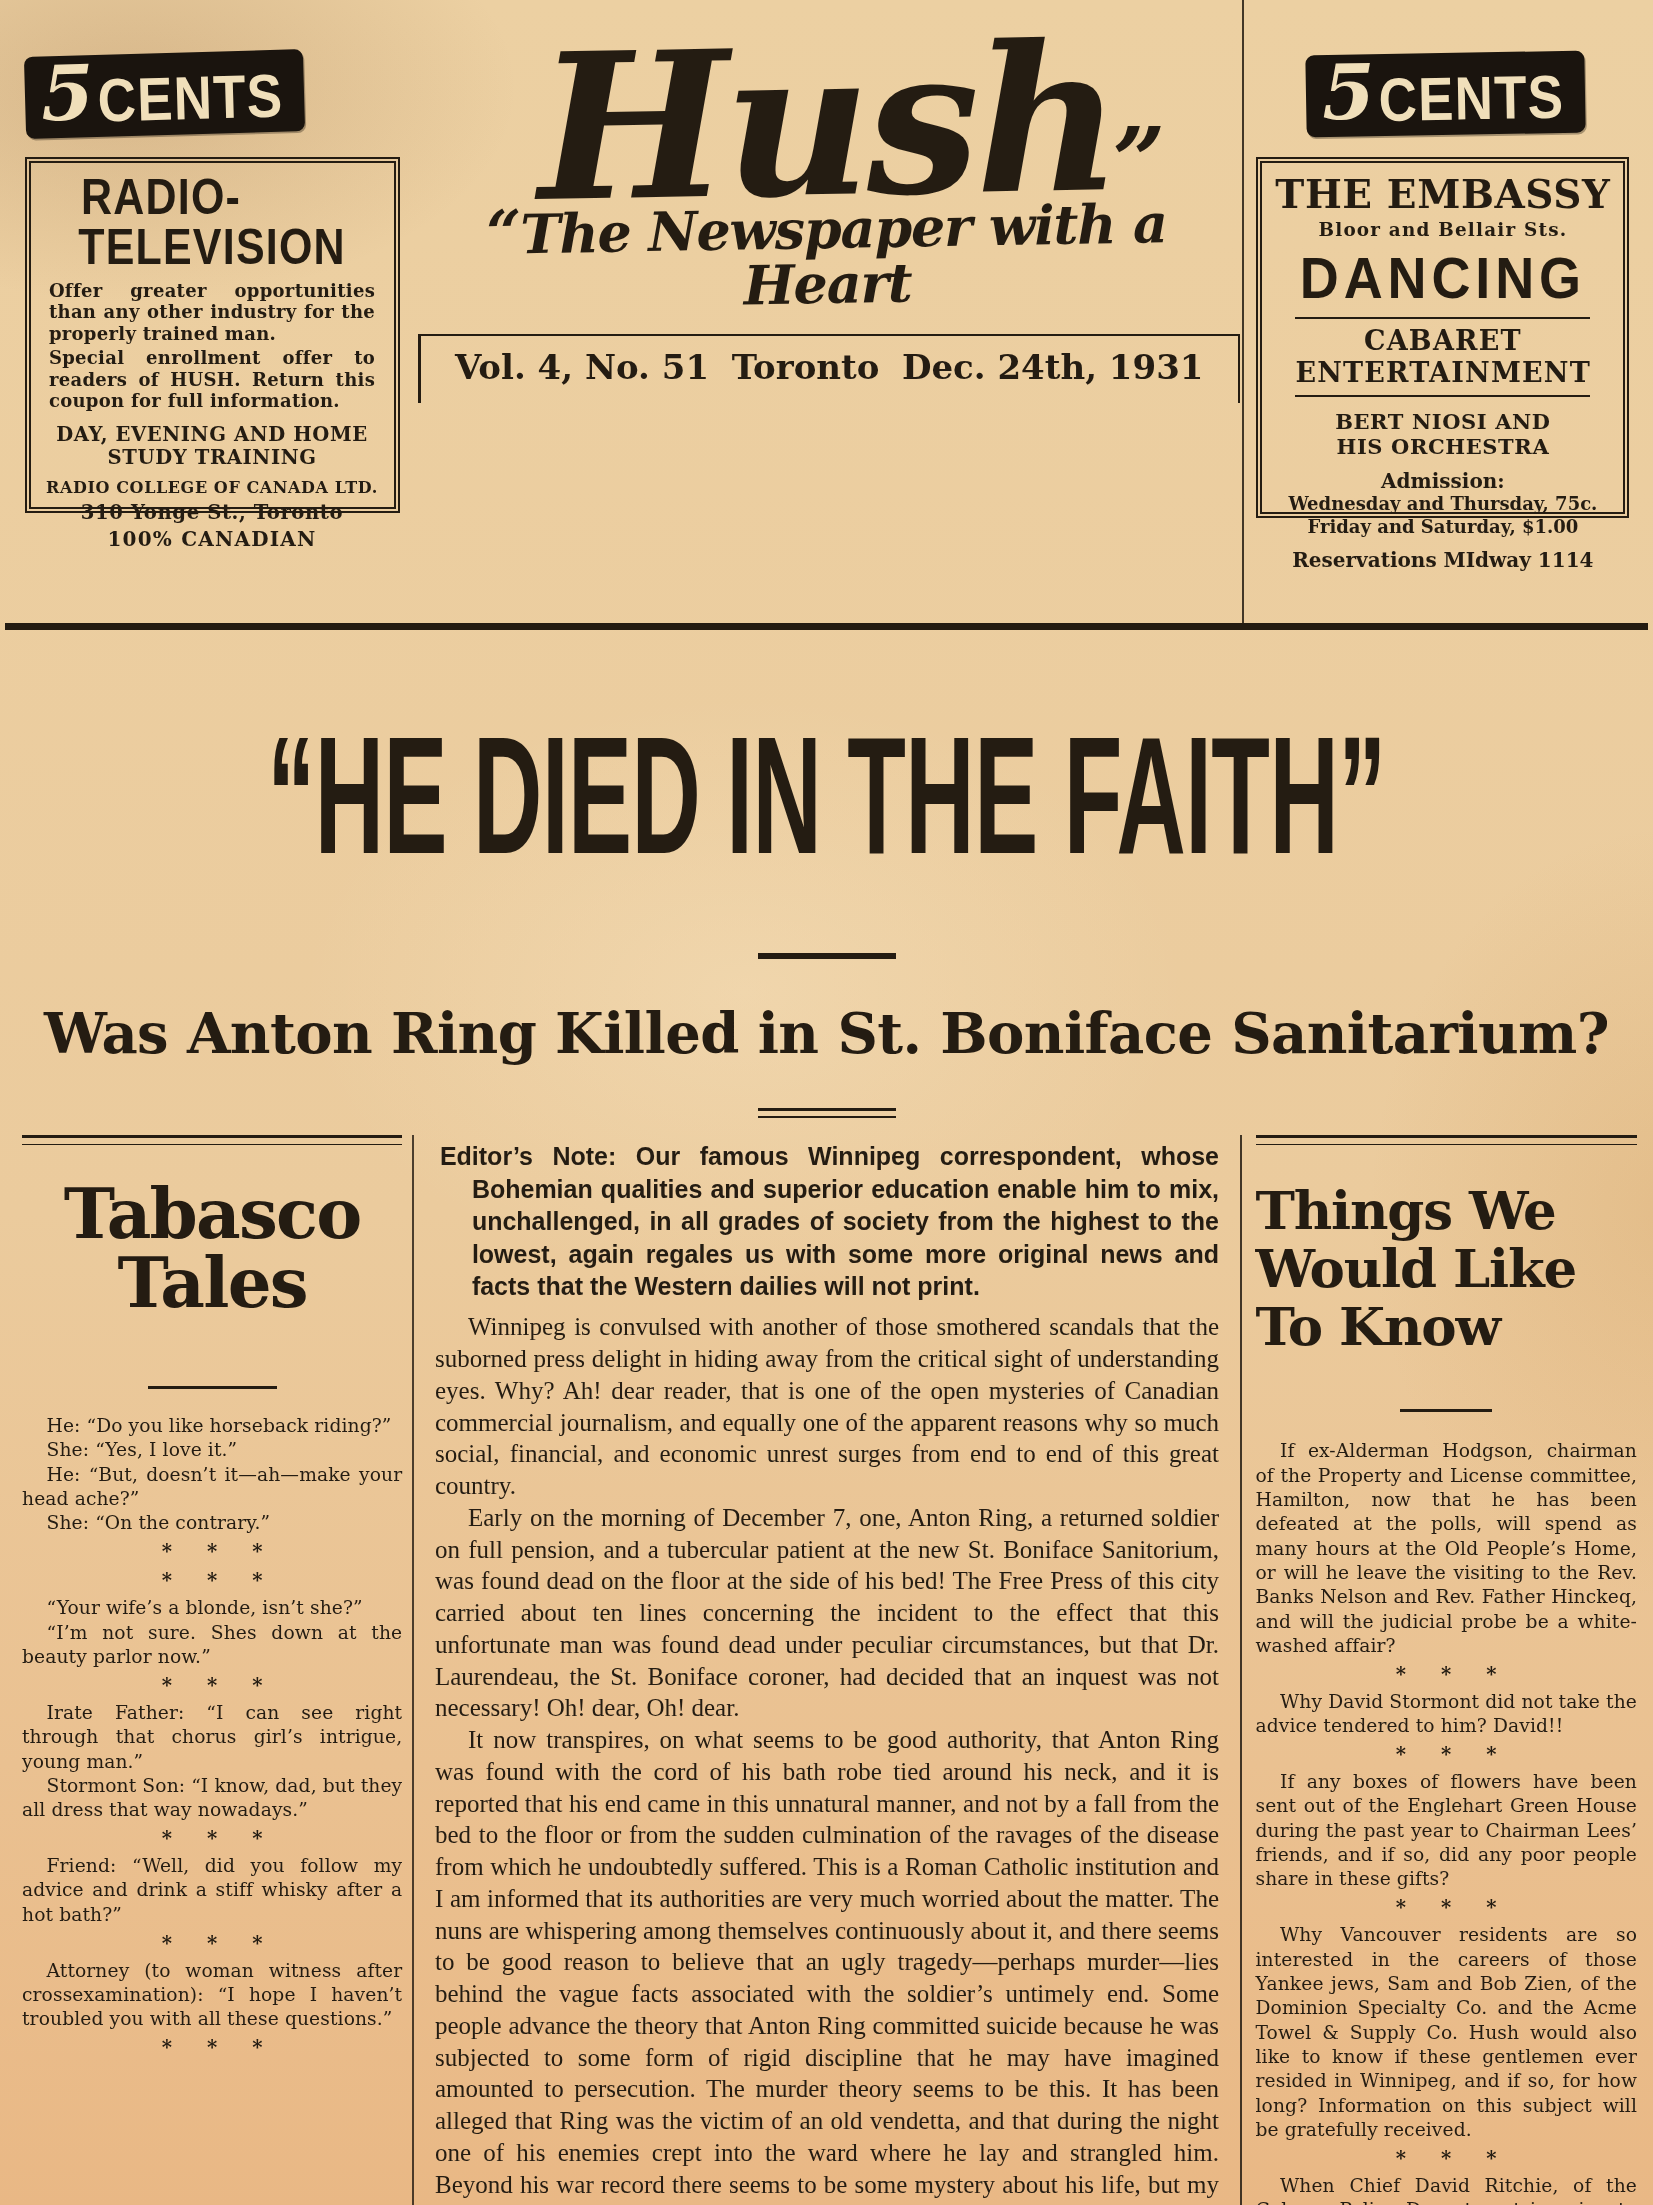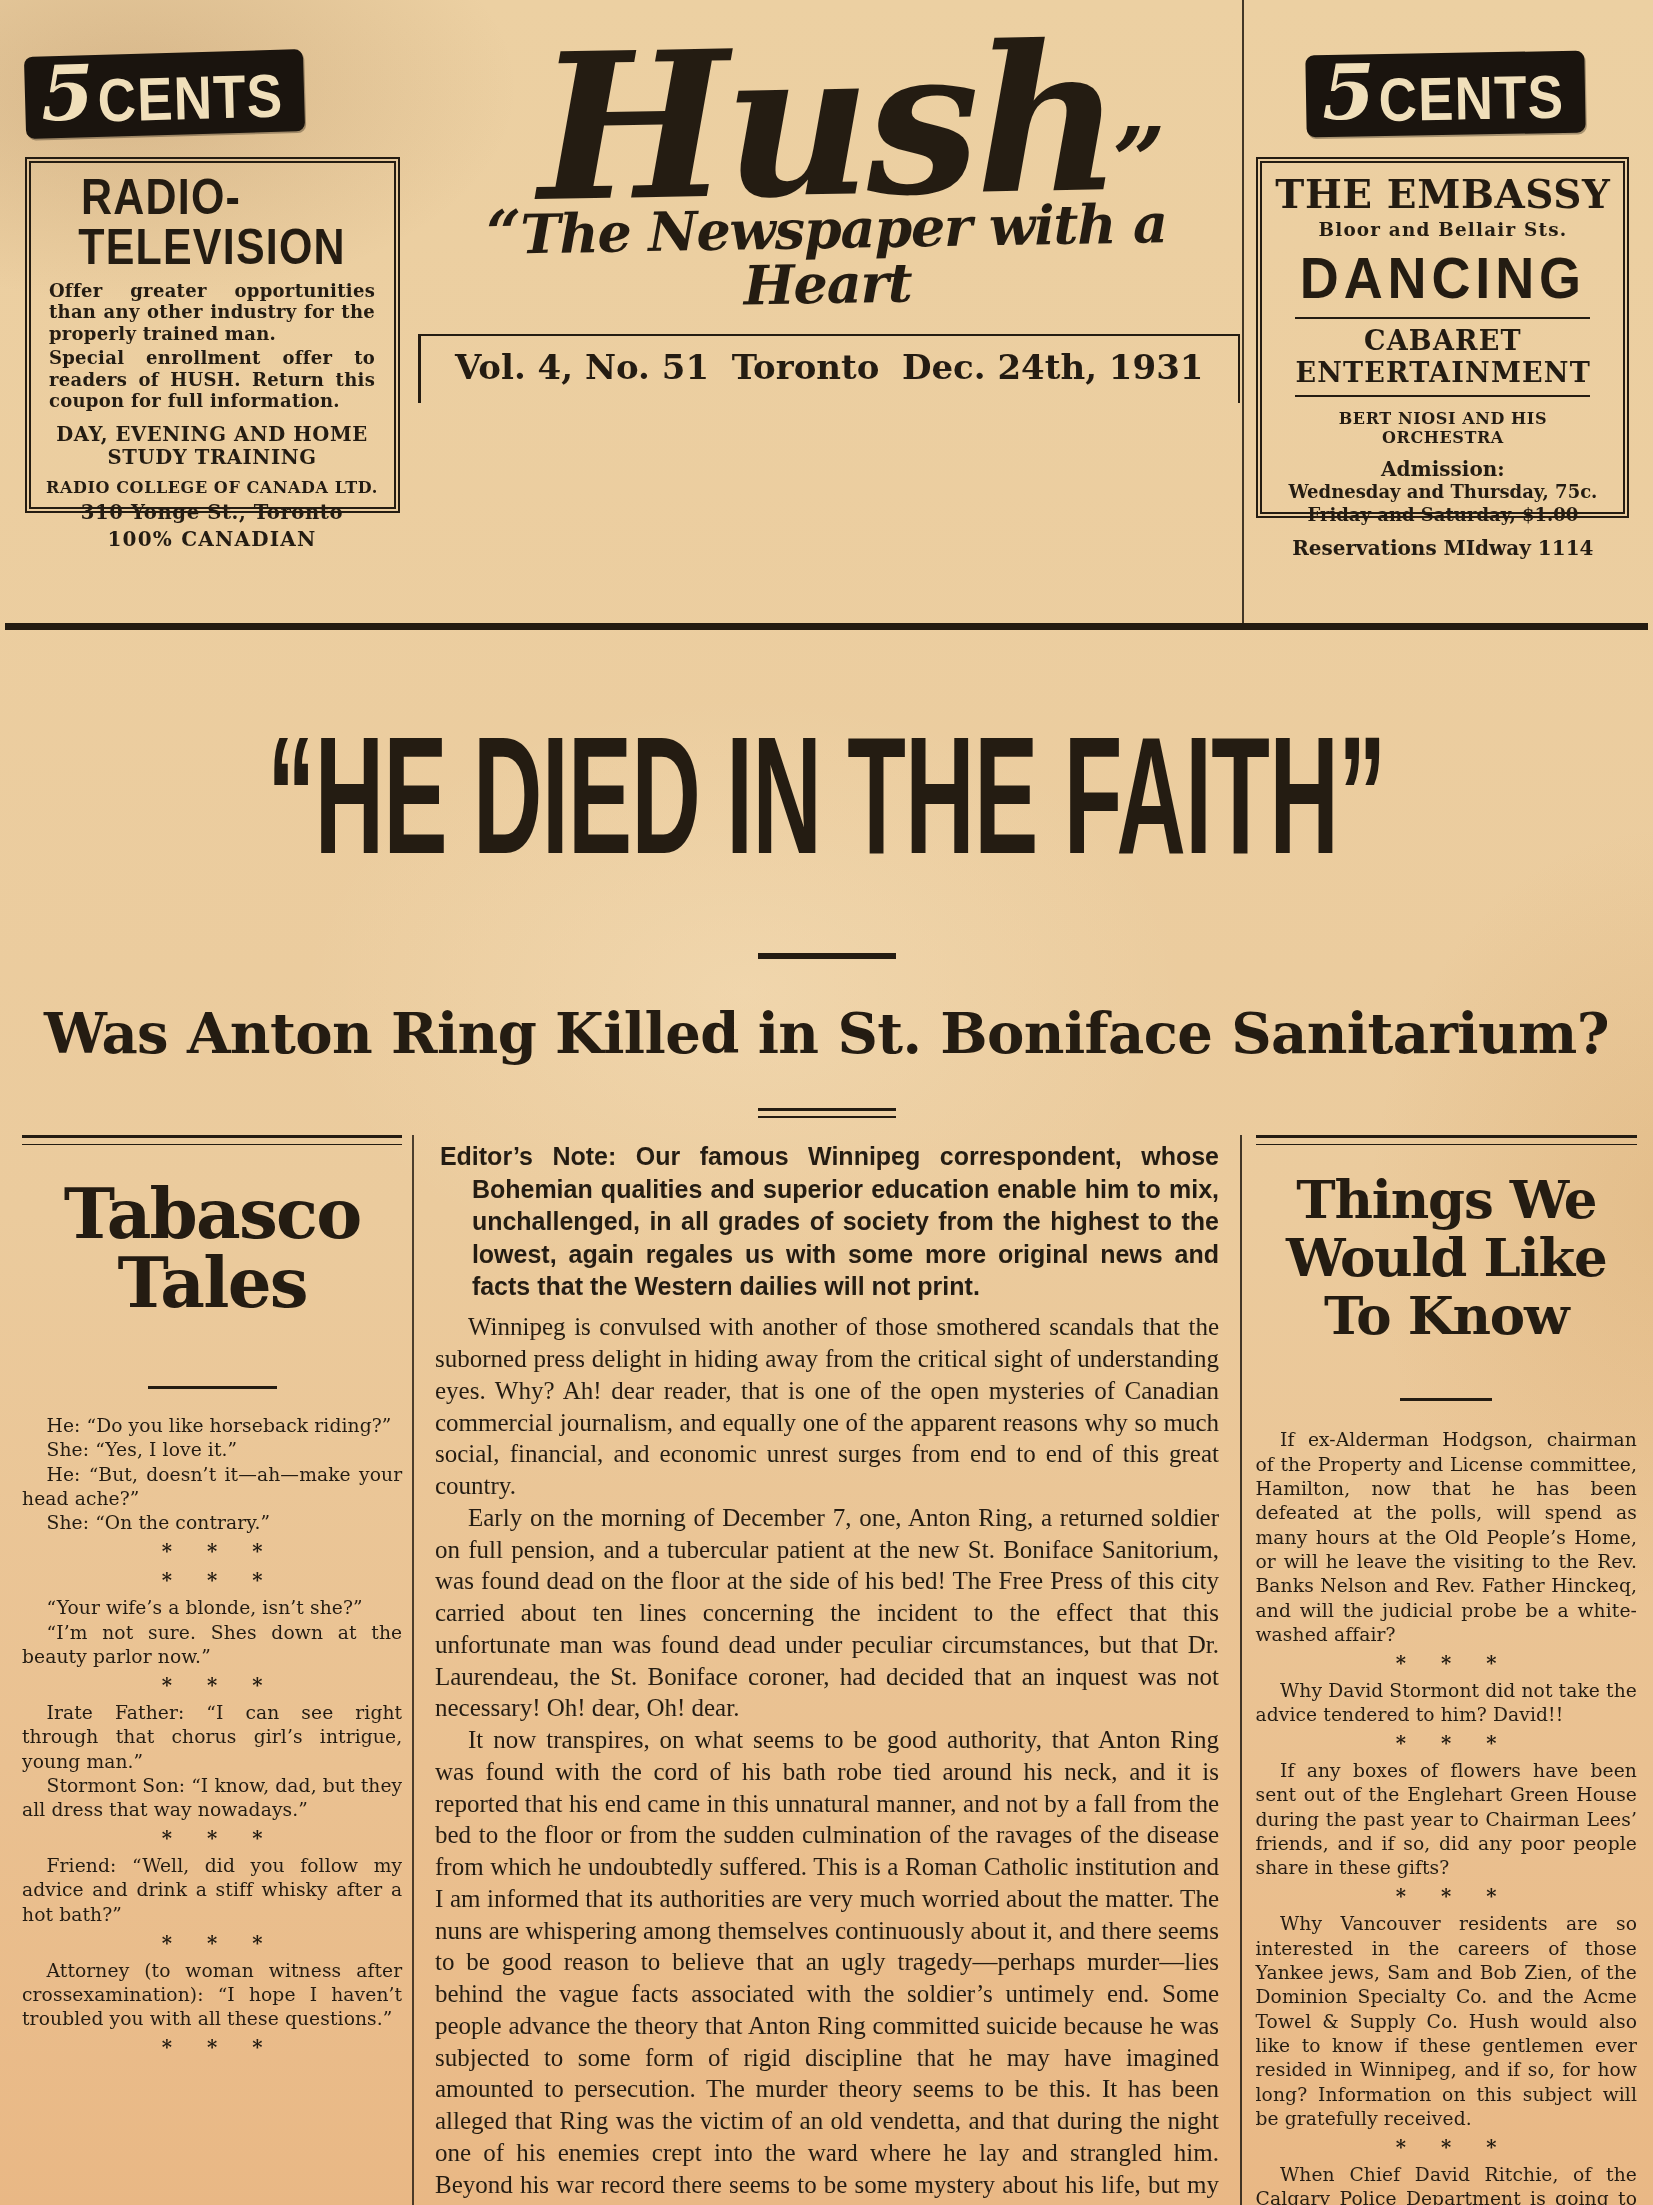--- a/index.html
+++ b/index.html
@@ -77,39 +77,39 @@
   .col-left{padding:0 9.8px 0 22px;}
   .col-center{padding:0 21px;border-left:2.5px solid rgba(36,28,18,.8);border-right:2.5px solid rgba(36,28,18,.85);}
   .col-right{padding:0 16px 0 13.5px;}
   .double-rule{border-top:3.7px solid #241c12;border-bottom:1.8px solid #241c12;height:5.5px;}
   .tabasco-title{font:700 69px/1 "DejaVu Serif",serif;text-align:center;margin-top:34px;letter-spacing:-1.8px;}
   .title-rule{width:129px;height:3.7px;background:#241c12;margin:16px auto 24.5px;}
   .side-text{font-size:18.7px;line-height:1.3;letter-spacing:0.1px;}
   .side-text .para{margin:0;text-indent:24.5px;text-align:justify;}
   .side-text .stars{margin:3.7px 0 2.5px;text-align:center;word-spacing:28px;font-weight:700;font-size:19.6px;}
 
-  .things-title{font:700 53px/1.1 "DejaVu Serif",serif;text-align:center;margin-top:25px;letter-spacing:-1.2px;}
+  .things-title{font:700 53px/1.1 "DejaVu Serif",serif;margin-top:36px;letter-spacing:-1.2px;}
   .things-rule{width:92px;height:3.7px;background:#241c12;margin:18.4px auto 27px;}
 
   .center-text{font-family:"Liberation Serif","DejaVu Serif",serif;font-size:25px;line-height:1.27;}
   .editors-note{
     font:700 25px/1.3 "Liberation Sans",sans-serif;
     padding:4.9px 0 8.6px 4.9px;text-align:justify;
   }
   .editors-note-inner{padding-left:32px;text-indent:-32px;}
   .center-text .cpara{margin:0;text-indent:33px;text-align:justify;}
 
   
   .embassy-ad{width:344px;height:325px;padding:12.3px 8.6px;}
   .emb-name{font:700 39px/1 "DejaVu Serif",serif;letter-spacing:0.6px;}
   .emb-addr{font-weight:700;font-size:18.4px;margin-top:4.9px;letter-spacing:1.2px;}
   .emb-dancing{font:700 54px/1 "Liberation Sans",sans-serif;letter-spacing:4.9px;margin-top:11px;transform:scaleY(1.05);}
   .emb-cab-wrap{border-top:2.5px solid #241c12;border-bottom:2.5px solid #241c12;margin:12.3px 24.5px 0;padding:6.1px 0 7.4px;}
   .emb-cab{font:700 27px/1.15 "DejaVu Serif",serif;letter-spacing:1.2px;}
-  .emb-orch{font-weight:700;font-size:16px;line-height:1.2;margin:12.3px auto 0;max-width:264px;letter-spacing:0.6px;}
+  .emb-orch{font-weight:700;font-size:21px;line-height:1.2;margin:12.3px auto 0;max-width:264px;letter-spacing:0.6px;}
   .emb-adm-label{font-weight:700;font-size:20px;margin-top:9.8px;}
   .emb-adm{font-weight:700;font-size:18px;line-height:1.25;}
   .emb-res{font-weight:700;font-size:20px;margin-top:9.8px;}
 </style>
 </head>
 <body>
 
 <div class="page">
 
   <div class="header">

